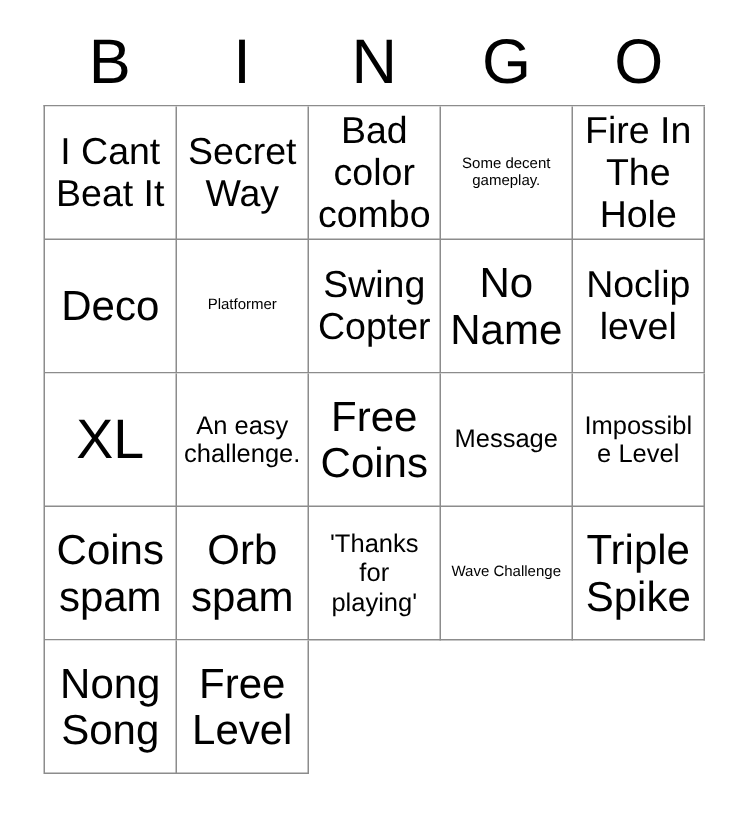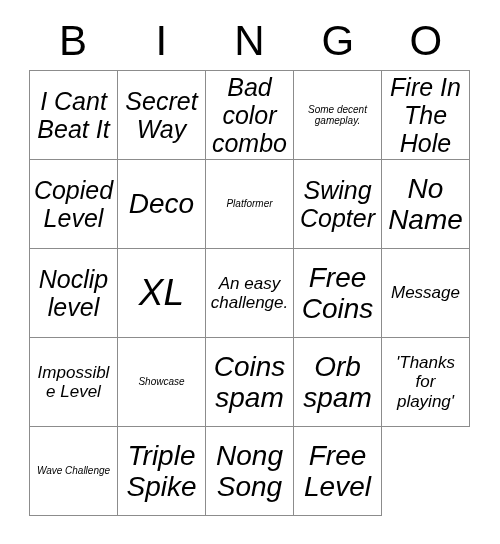--- a/index.html
+++ b/index.html
@@ -56,21 +56,20 @@
     border-right: 1px solid #8c8c8c;
     border-bottom: 1px solid #8c8c8c;
     box-sizing: border-box;
     display: flex;
     align-items: center;
     justify-content: center;
     text-align: center;
     padding: 2px 3px;
     background: #ffffff;
     overflow: hidden;
-    font-style: italic;
   }
   .cell-text {
     display: block;
     color: #000000;
     line-height: 1.12;
     width: 100%;
     word-wrap: break-word;
   }
   
   .sz-xl  { font-size: 37px; }
@@ -102,23 +101,20 @@
       <div class="cell">
         <span class="cell-text sz-md">Bad color combo</span>
       </div>
       <div class="cell">
         <span class="cell-text sz-xs">Some decent gameplay.</span>
       </div>
       <div class="cell">
         <span class="cell-text sz-md">Fire In The Hole</span>
       </div>
       <div class="cell">
-        <span class="cell-text sz-md">Copied Level</span>
-      </div>
-      <div class="cell">
         <span class="cell-text sz-lg">Deco</span>
       </div>
       <div class="cell">
         <span class="cell-text sz-xs">Platformer</span>
       </div>
       <div class="cell">
         <span class="cell-text sz-md">Swing Copter</span>
       </div>
       <div class="cell">
         <span class="cell-text sz-lg">No Name</span>
@@ -135,23 +131,20 @@
       <div class="cell">
         <span class="cell-text sz-lg">Free Coins</span>
       </div>
       <div class="cell">
         <span class="cell-text sz-sm">Message</span>
       </div>
       <div class="cell">
         <span class="cell-text sz-sm">Impossible Level</span>
       </div>
       <div class="cell">
-        <span class="cell-text sz-xs">Showcase</span>
-      </div>
-      <div class="cell">
         <span class="cell-text sz-lg">Coins spam</span>
       </div>
       <div class="cell">
         <span class="cell-text sz-lg">Orb spam</span>
       </div>
       <div class="cell">
         <span class="cell-text sz-sm">'Thanks for playing'</span>
       </div>
       <div class="cell">
         <span class="cell-text sz-xs">Wave Challenge</span>

